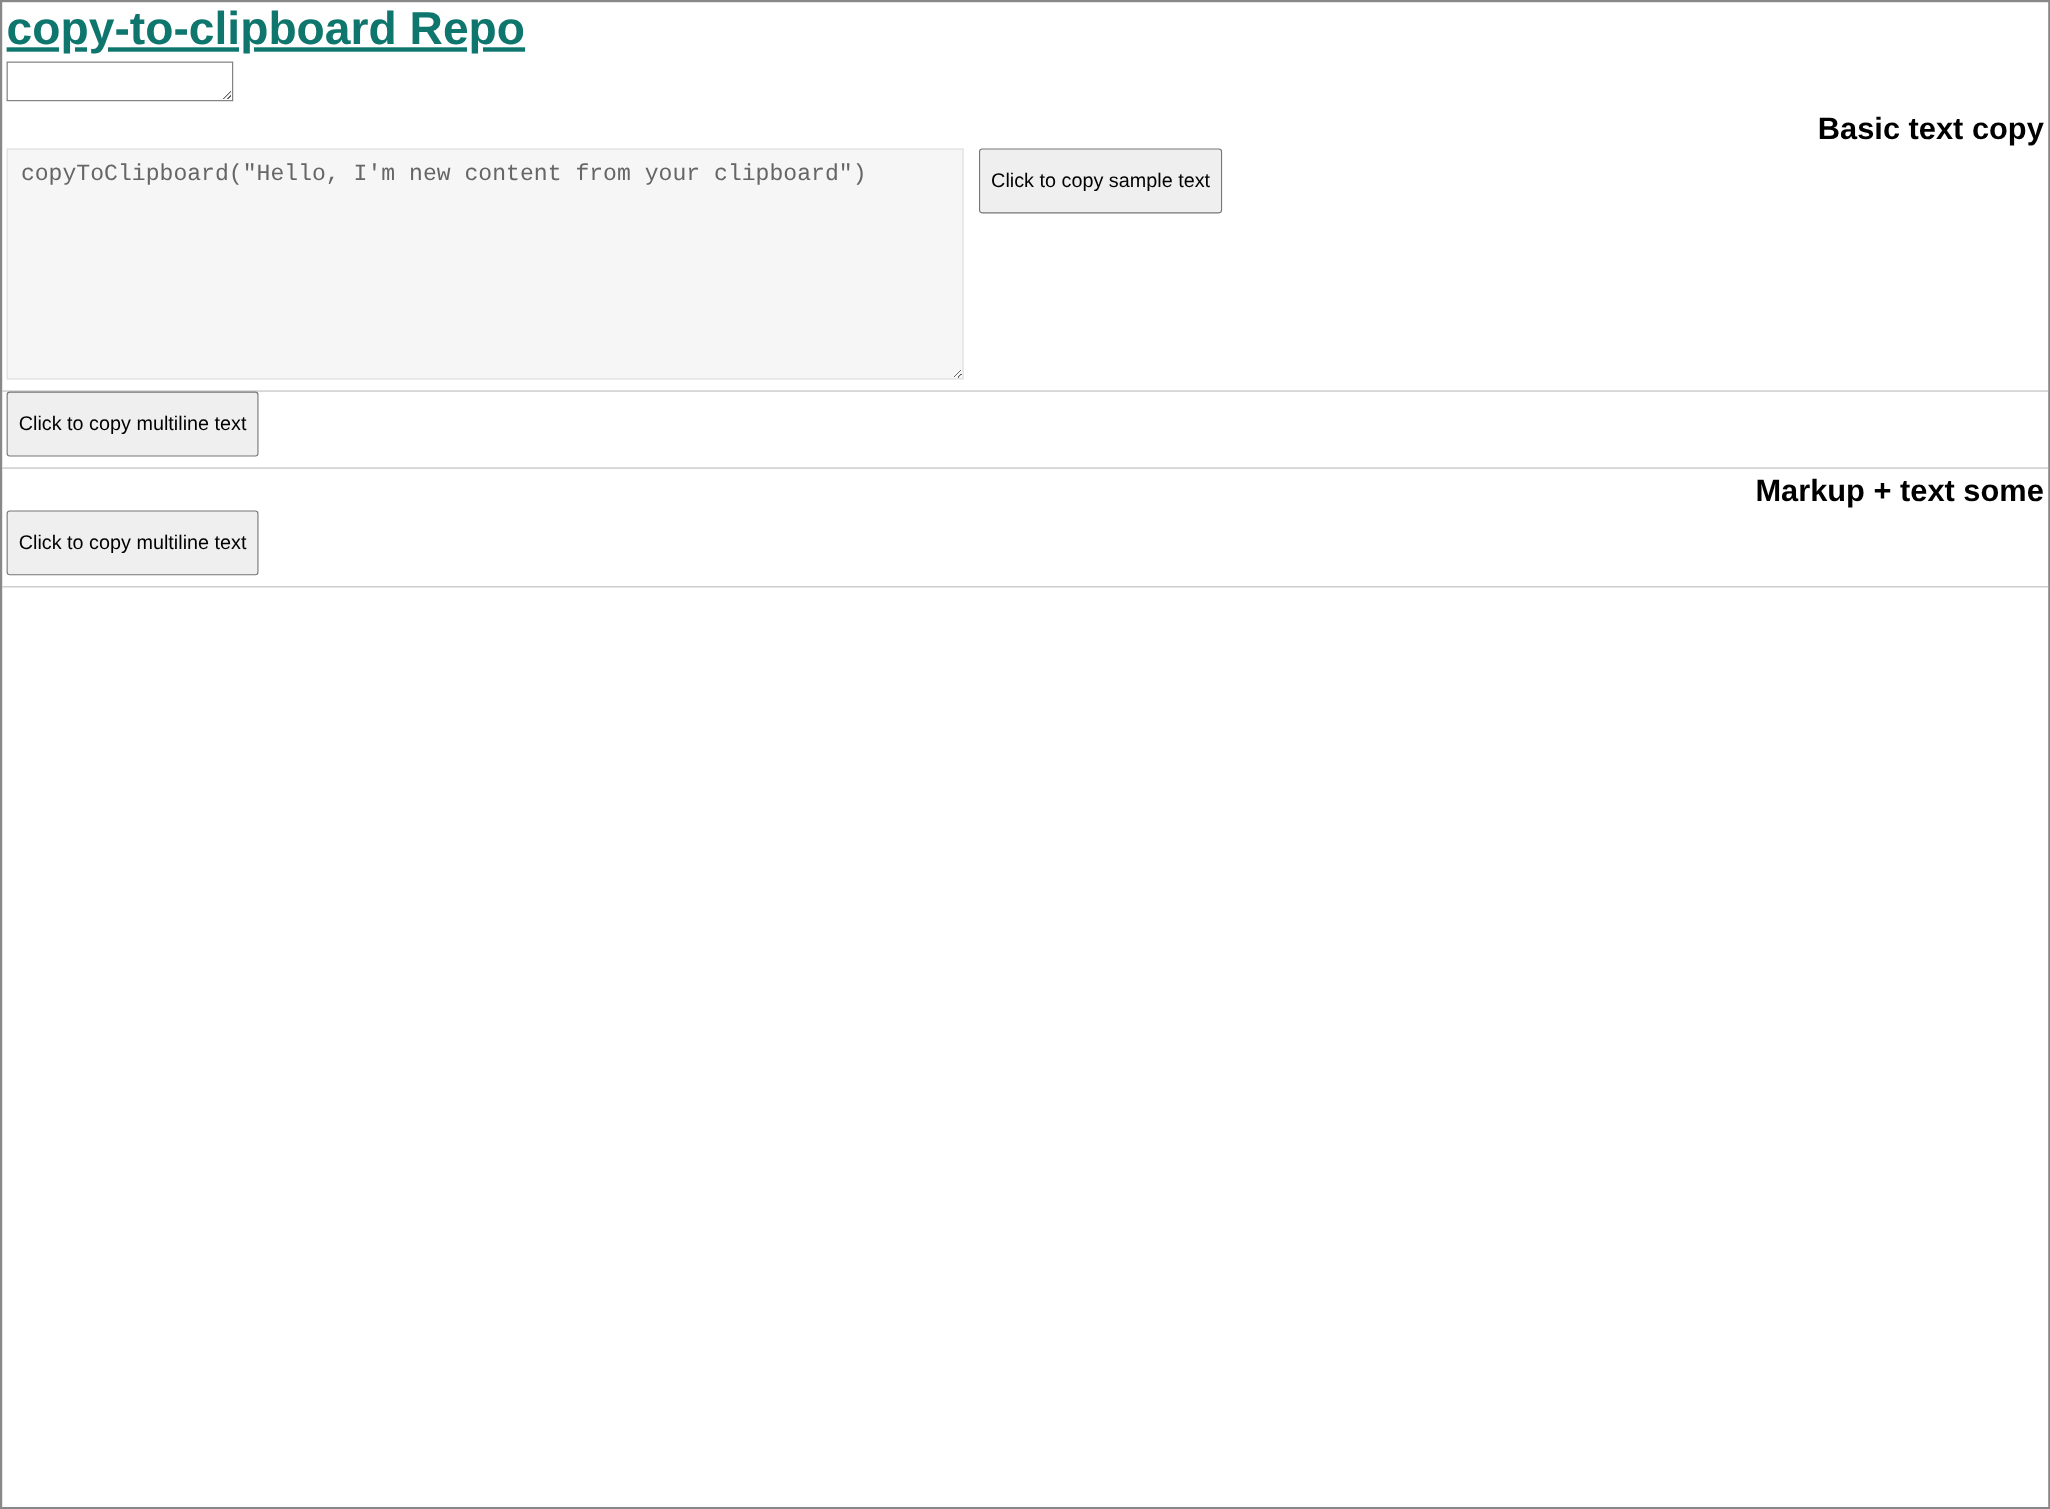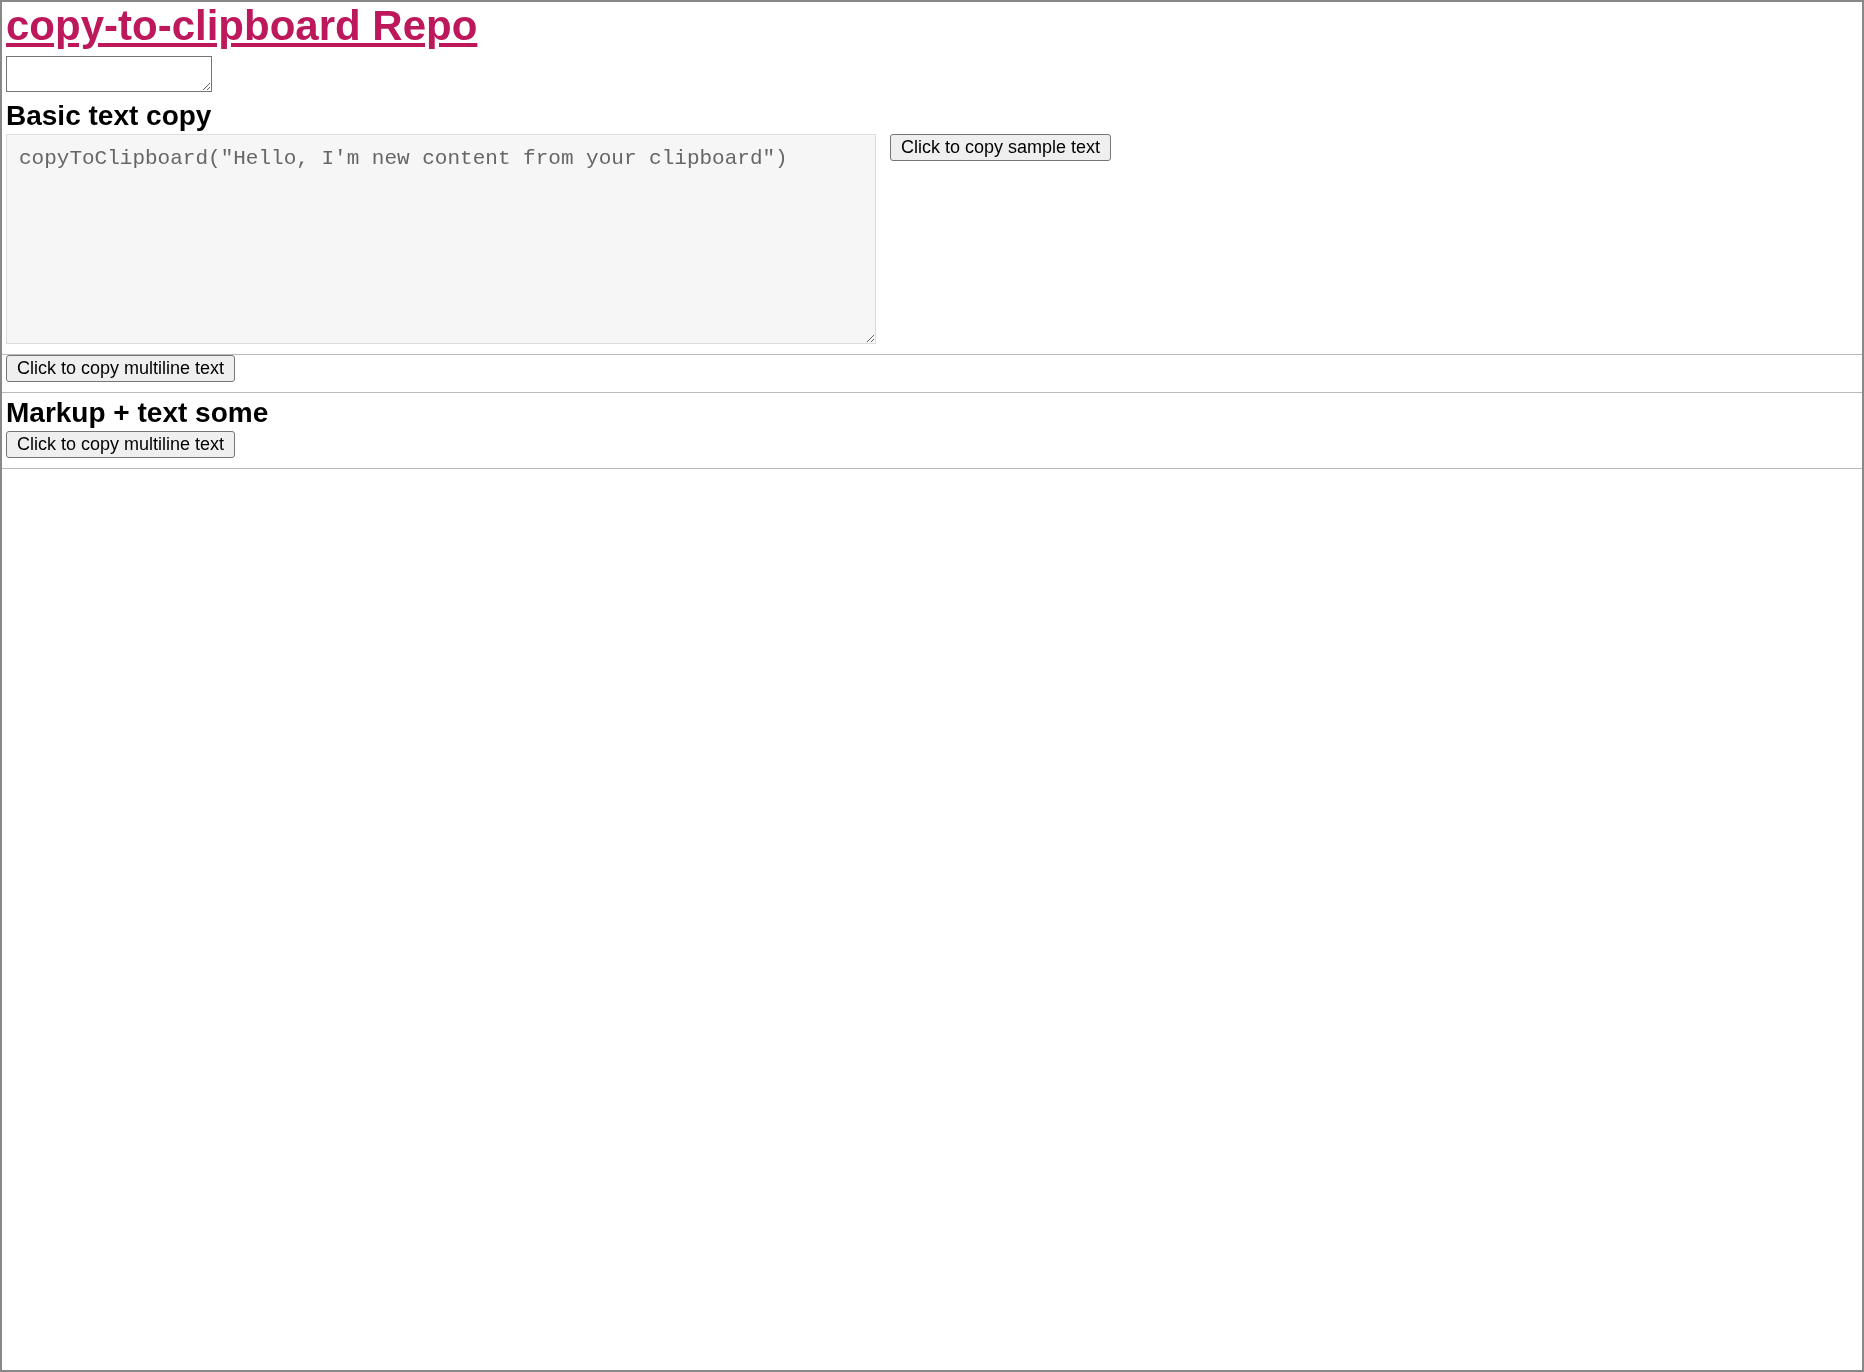--- a/index.html
+++ b/index.html
@@ -14,39 +14,40 @@
       min-height: 100vh;
       background: #fff;
     }
     h1 {
       margin: 0;
       padding: 0 4px 2px 4px;
       font-size: 42px;
       font-weight: bold;
     }
     h1 a {
-      color: #be185d;
+      color: #0f766e;
       text-decoration: underline;
     }
     .top-textarea {
       margin: 4px 4px 0 4px;
       width: 206px;
       height: 36px;
       resize: both;
       font-family: Arial, sans-serif;
       font-size: 14px;
       padding: 2px;
       border: 1px solid #767676;
       background: #fff;
     }
     h2 {
       margin: 0;
       padding: 4px 4px 2px 4px;
       font-size: 28px;
       font-weight: bold;
+      text-align: right;
     }
     .section {
       border-bottom: 1px solid #bbb;
       padding-bottom: 10px;
     }
     .section-inner {
       display: flex;
       align-items: flex-start;
       gap: 14px;
       padding: 0 4px;
@@ -60,21 +61,21 @@
       font-size: 21px;
       color: #666;
       padding: 10px 12px;
       resize: both;
       line-height: 1.35;
       white-space: pre;
     }
     .copy-btn {
       font-family: Arial, sans-serif;
       font-size: 18px;
-      padding: 2px 10px;
+      padding: 18px 10px;
       background: #efefef;
       border: 1px solid #767676;
       border-radius: 3px;
       cursor: pointer;
       color: #000;
     }
   </style>
 </head>
 <body>
 

